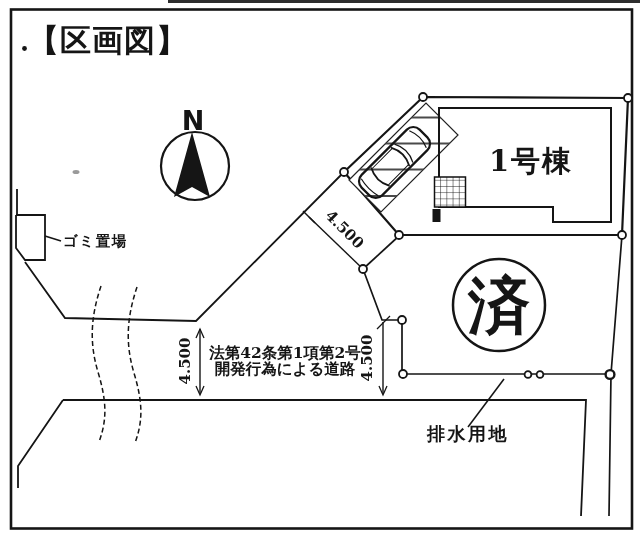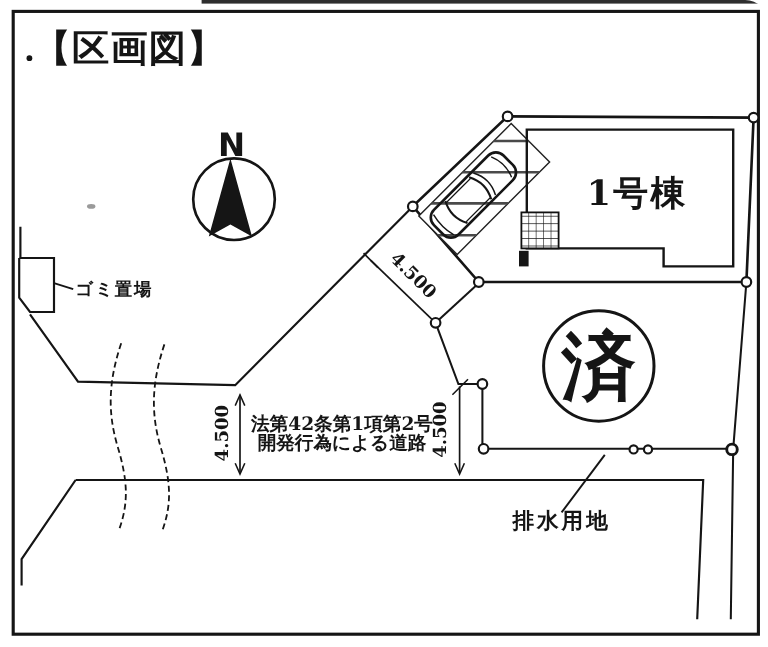--- a/index.html
+++ b/index.html
@@ -1,17 +1,17 @@
 <!DOCTYPE html>
 <html style="--ink: #151515; --paper: #ffffff;"><head>
 <meta charset="utf-8">
 <style>
   :root { --ink:#151515; --paper:#ffffff; }
   html,body { margin:0; padding:0; background:var(--paper); }
-  .page { position:relative; width:640px; height:539px; background:var(--paper); overflow:hidden;border-radius:19px; }
+  .page { position:relative; width:640px; height:539px; background:var(--paper); overflow:hidden; }
   svg { display:block; }
   .t  { font-family:"DejaVu Serif","Liberation Serif",serif; fill:var(--ink); }
   .ts { font-family:"DejaVu Sans","Liberation Sans",sans-serif; fill:var(--ink); }
   .ln { stroke:var(--ink); fill:none; }
 </style>
 </head>
 <body>
 
 <div class="page">
 <svg width="640" height="539" viewBox="0 0 640 539">

